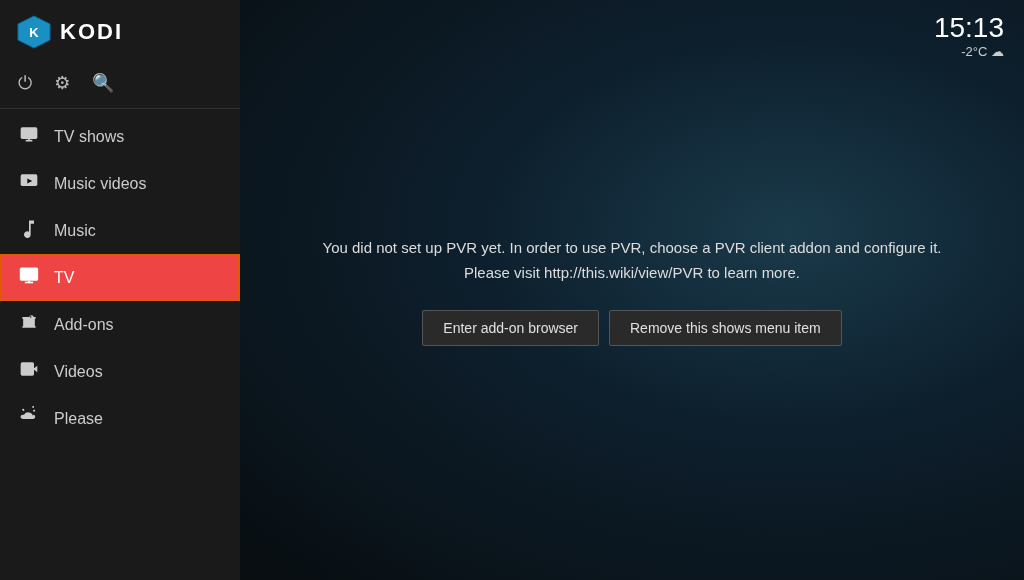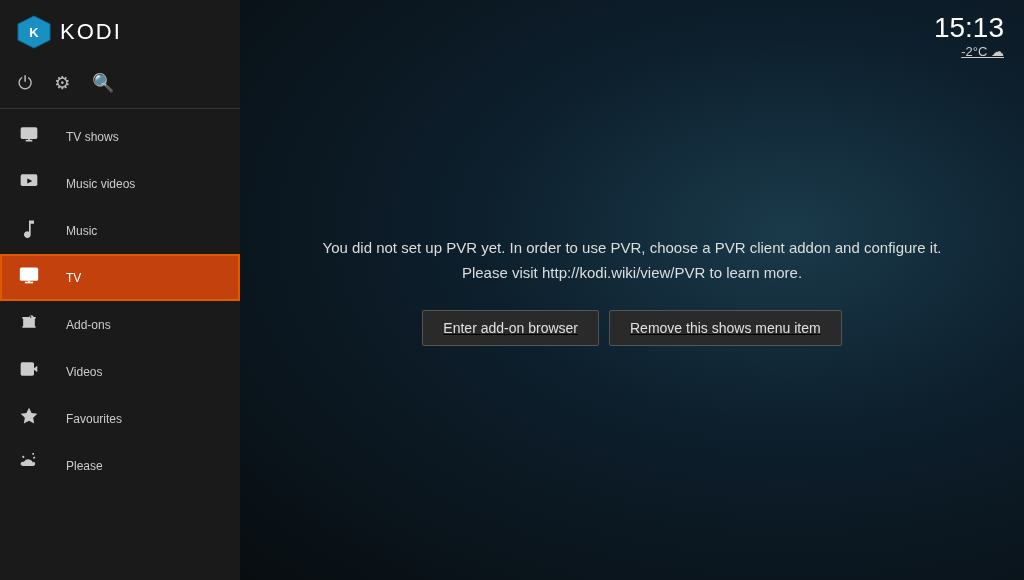--- a/index.html
+++ b/index.html
@@ -42,21 +42,21 @@
     }
 
     .kodi-logo {
       width: 36px;
       height: 36px;
     }
 
     .kodi-title {
       color: #fff;
       font-size: 22px;
-      font-weight: normal;
+      font-weight: bold;
       letter-spacing: 2px;
     }
 
     .sidebar-toolbar {
       display: flex;
       align-items: center;
       padding: 8px 18px 14px 18px;
       gap: 22px;
     }
 
@@ -69,29 +69,29 @@
     .sidebar-divider {
       height: 1px;
       background: #333;
       margin: 0 0 4px 0;
     }
 
     .nav-item {
       display: flex;
       align-items: center;
       padding: 11px 18px;
-      gap: 26px;
+      gap: 14px;
       cursor: pointer;
       color: #ccc;
-      font-size: 12px;
+      font-size: 16px;
       position: relative;
     }
 
     .nav-item.active {
-      background: #c2410c;
+      background: #ef4444;
       color: #fff;
       outline: 2px solid #e05a00;
       outline-offset: -2px;
     }
 
     .nav-icon {
       font-size: 18px;
       width: 22px;
       text-align: center;
       flex-shrink: 0;
@@ -126,21 +126,20 @@
     .clock-time {
       font-size: 28px;
       font-weight: 300;
       line-height: 1;
     }
 
     .clock-weather {
       font-size: 13px;
       color: #ccc;
       margin-top: 2px;
-      text-decoration: underline;
     }
 
     
     .pvr-message-area {
       flex: 1;
       display: flex;
       flex-direction: column;
       justify-content: center;
       align-items: center;
       padding: 40px 60px;
@@ -152,21 +151,20 @@
       font-size: 15px;
       line-height: 1.7;
       max-width: 680px;
       margin-bottom: 24px;
     }
 
     .pvr-buttons {
       display: flex;
       gap: 10px;
       justify-content: flex-start;
-      text-decoration: underline;
     }
 
     .pvr-btn {
       background: #2a2a2a;
       color: #e0e0e0;
       border: 1px solid #555;
       padding: 9px 20px;
       font-size: 14px;
       cursor: pointer;
       border-radius: 2px;
@@ -248,28 +246,20 @@
     <div class="nav-item">
       <span class="nav-icon">
         <svg viewBox="0 0 24 24" width="20" height="20" fill="currentColor">
             <rect x="2" y="4" width="16" height="16" rx="2"></rect>
             <polygon points="22,8 18,11 18,13 22,16"></polygon>
           </svg>
       </span>
       <span>Videos</span>
     </div>
 
-    <div class="nav-item">
-      <span class="nav-icon">
-        <svg viewBox="0 0 24 24" width="20" height="20" fill="currentColor">
-            <polygon points="12,2 15.09,8.26 22,9.27 17,14.14 18.18,21.02 12,17.77 5.82,21.02 7,14.14 2,9.27 8.91,8.26"></polygon>
-          </svg>
-      </span>
-      <span>Favourites</span>
-    </div>
 
     <div class="nav-item">
       <span class="nav-icon">
         <svg viewBox="0 0 24 24" width="20" height="20" fill="currentColor">
             <path d="M6.76 4.84l-1.8-1.79-1.41 1.41 1.79 1.79zm-1.76 7.16H2v2h3zm13-13h-2v2.99h2zM19.78 5.46l-1.41-1.41-1.79 1.79 1.41 1.41zM17 12.5A6 6 0 0 0 6 10.5H4.5a2.5 2.5 0 0 0 0 5h12.5a2.5 2.5 0 0 0 0-5z"></path>
           </svg>
       </span>
       <span>Please</span>
     </div>
   </div>
@@ -279,21 +269,21 @@
     <div class="top-bar">
       <div class="clock-area">
         <div class="clock-time">15:13</div>
         <div class="clock-weather">-2°C ☁</div>
       </div>
     </div>
 
     <div class="pvr-message-area">
       <p class="pvr-message-text">
         <span>You did not set up PVR yet. In order to use PVR, choose a PVR client addon and configure it.</span><br>
-        <span>Please visit http://kodi.wiki/view/PVR to learn more.</span>
+        <span>Please visit http://this.wiki/view/PVR to learn more.</span>
       </p>
       <div class="pvr-buttons">
         <button class="pvr-btn">Enter add-on browser</button>
         <button class="pvr-btn">Remove this shows menu item</button>
       </div>
     </div>
   </div>
 
 </div>
 

